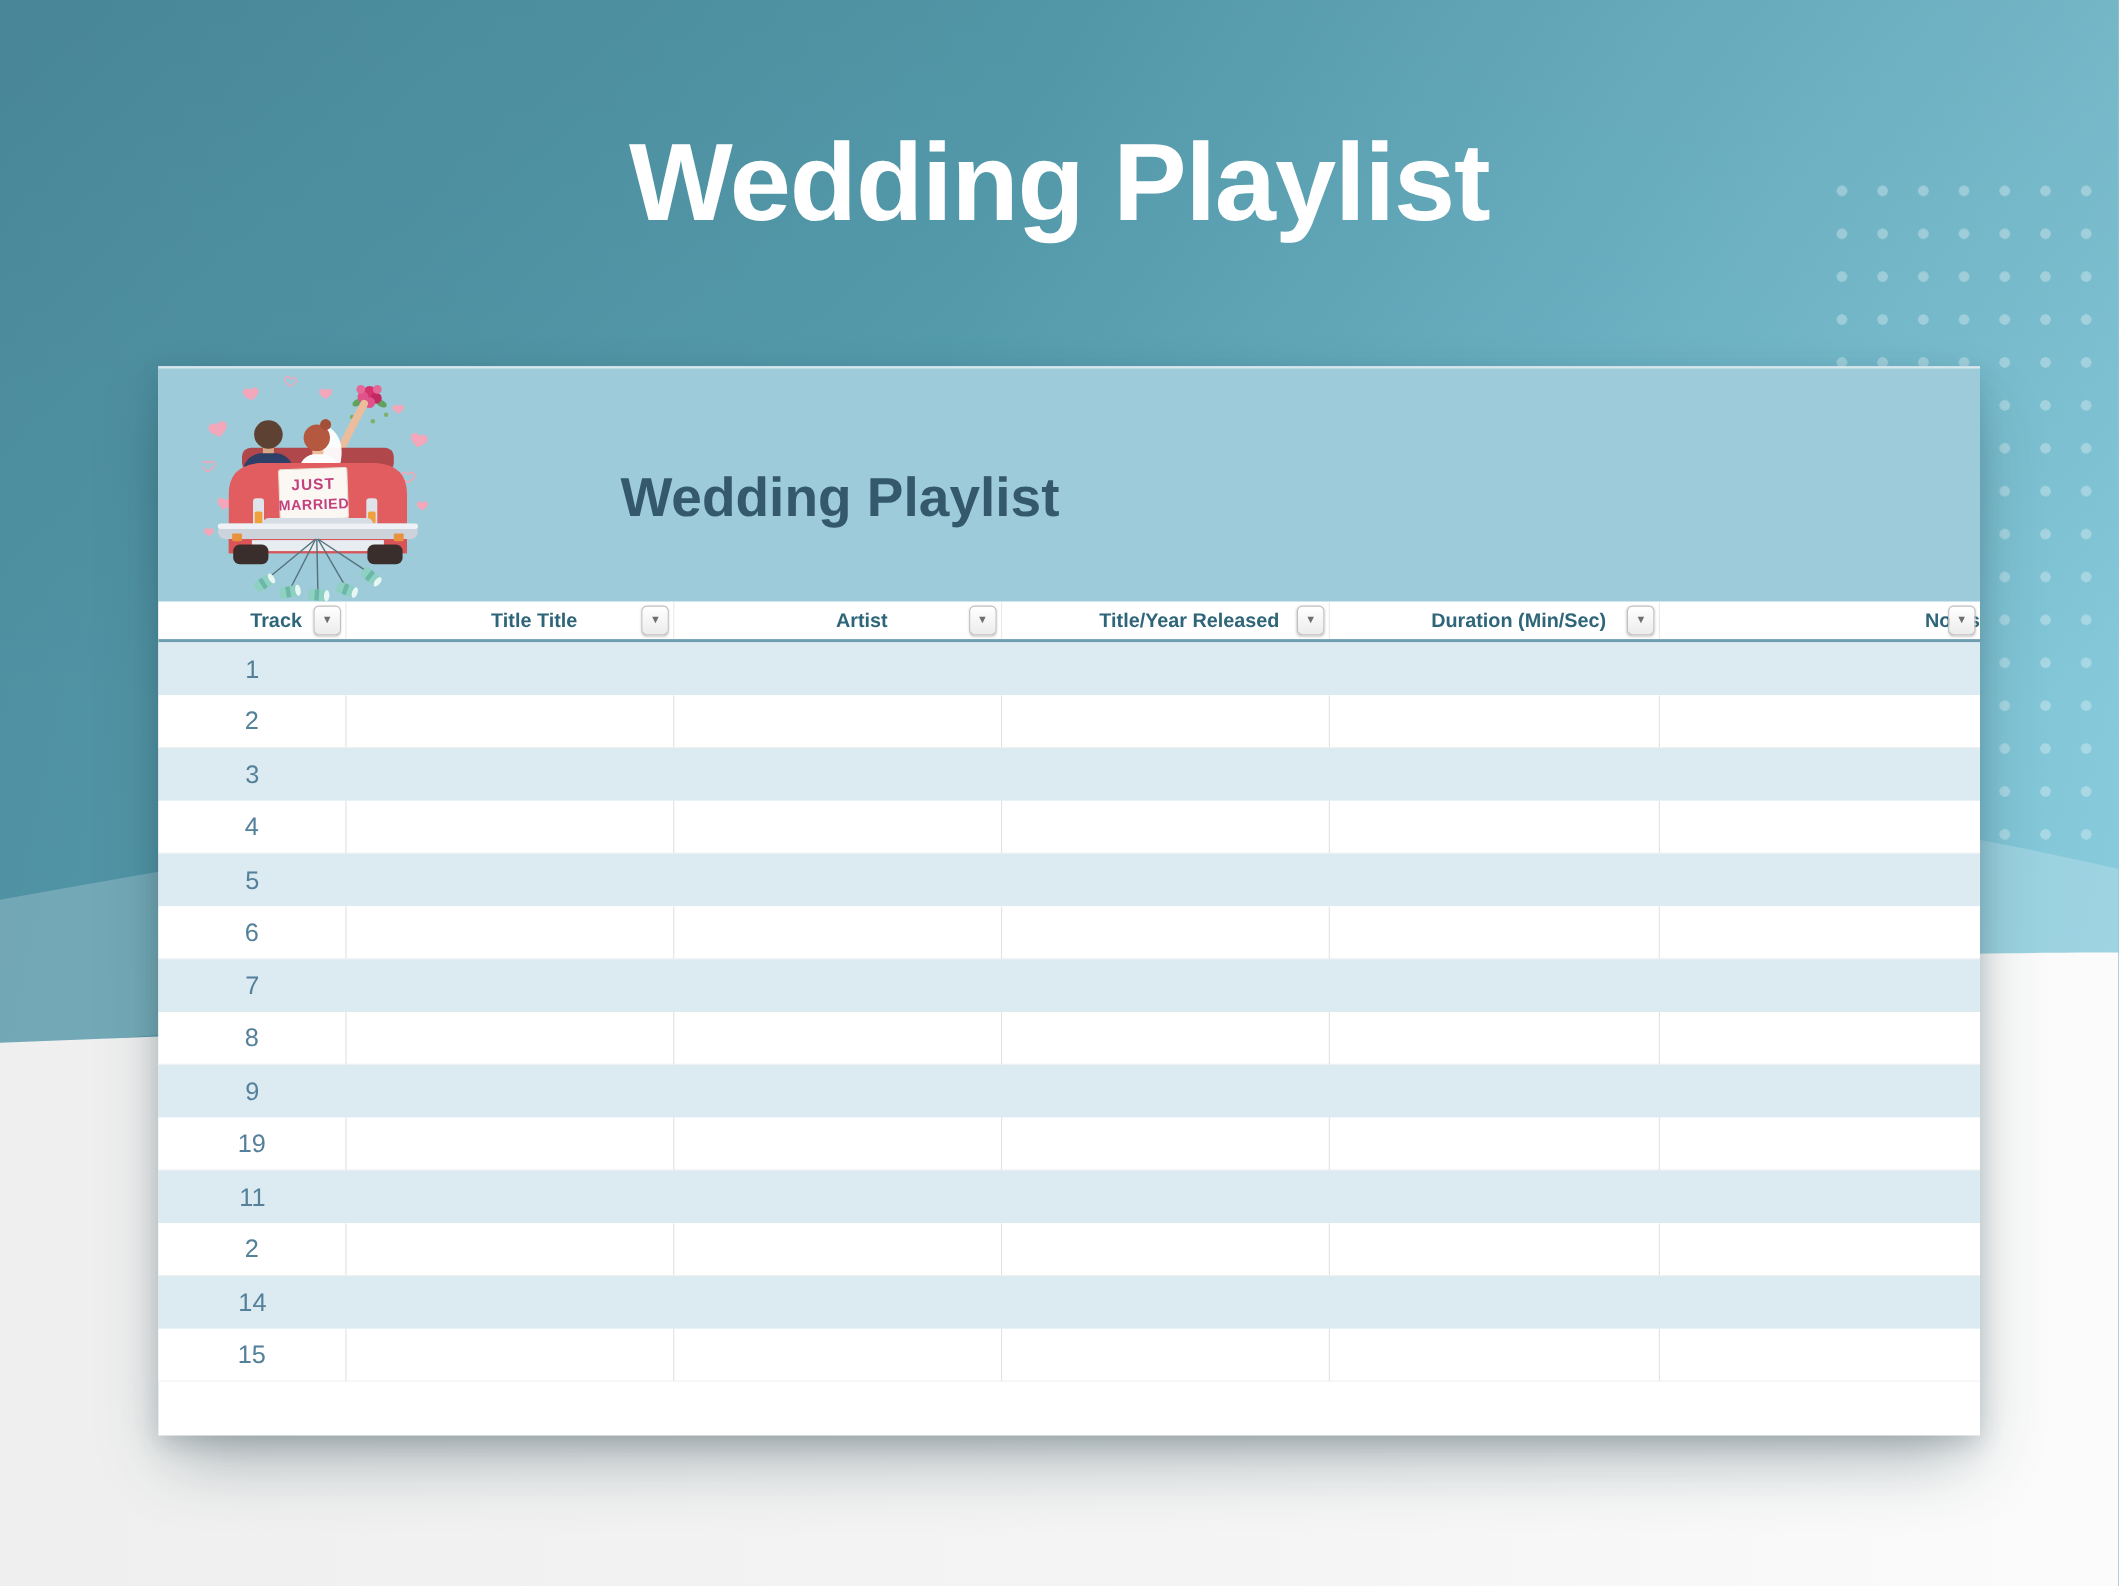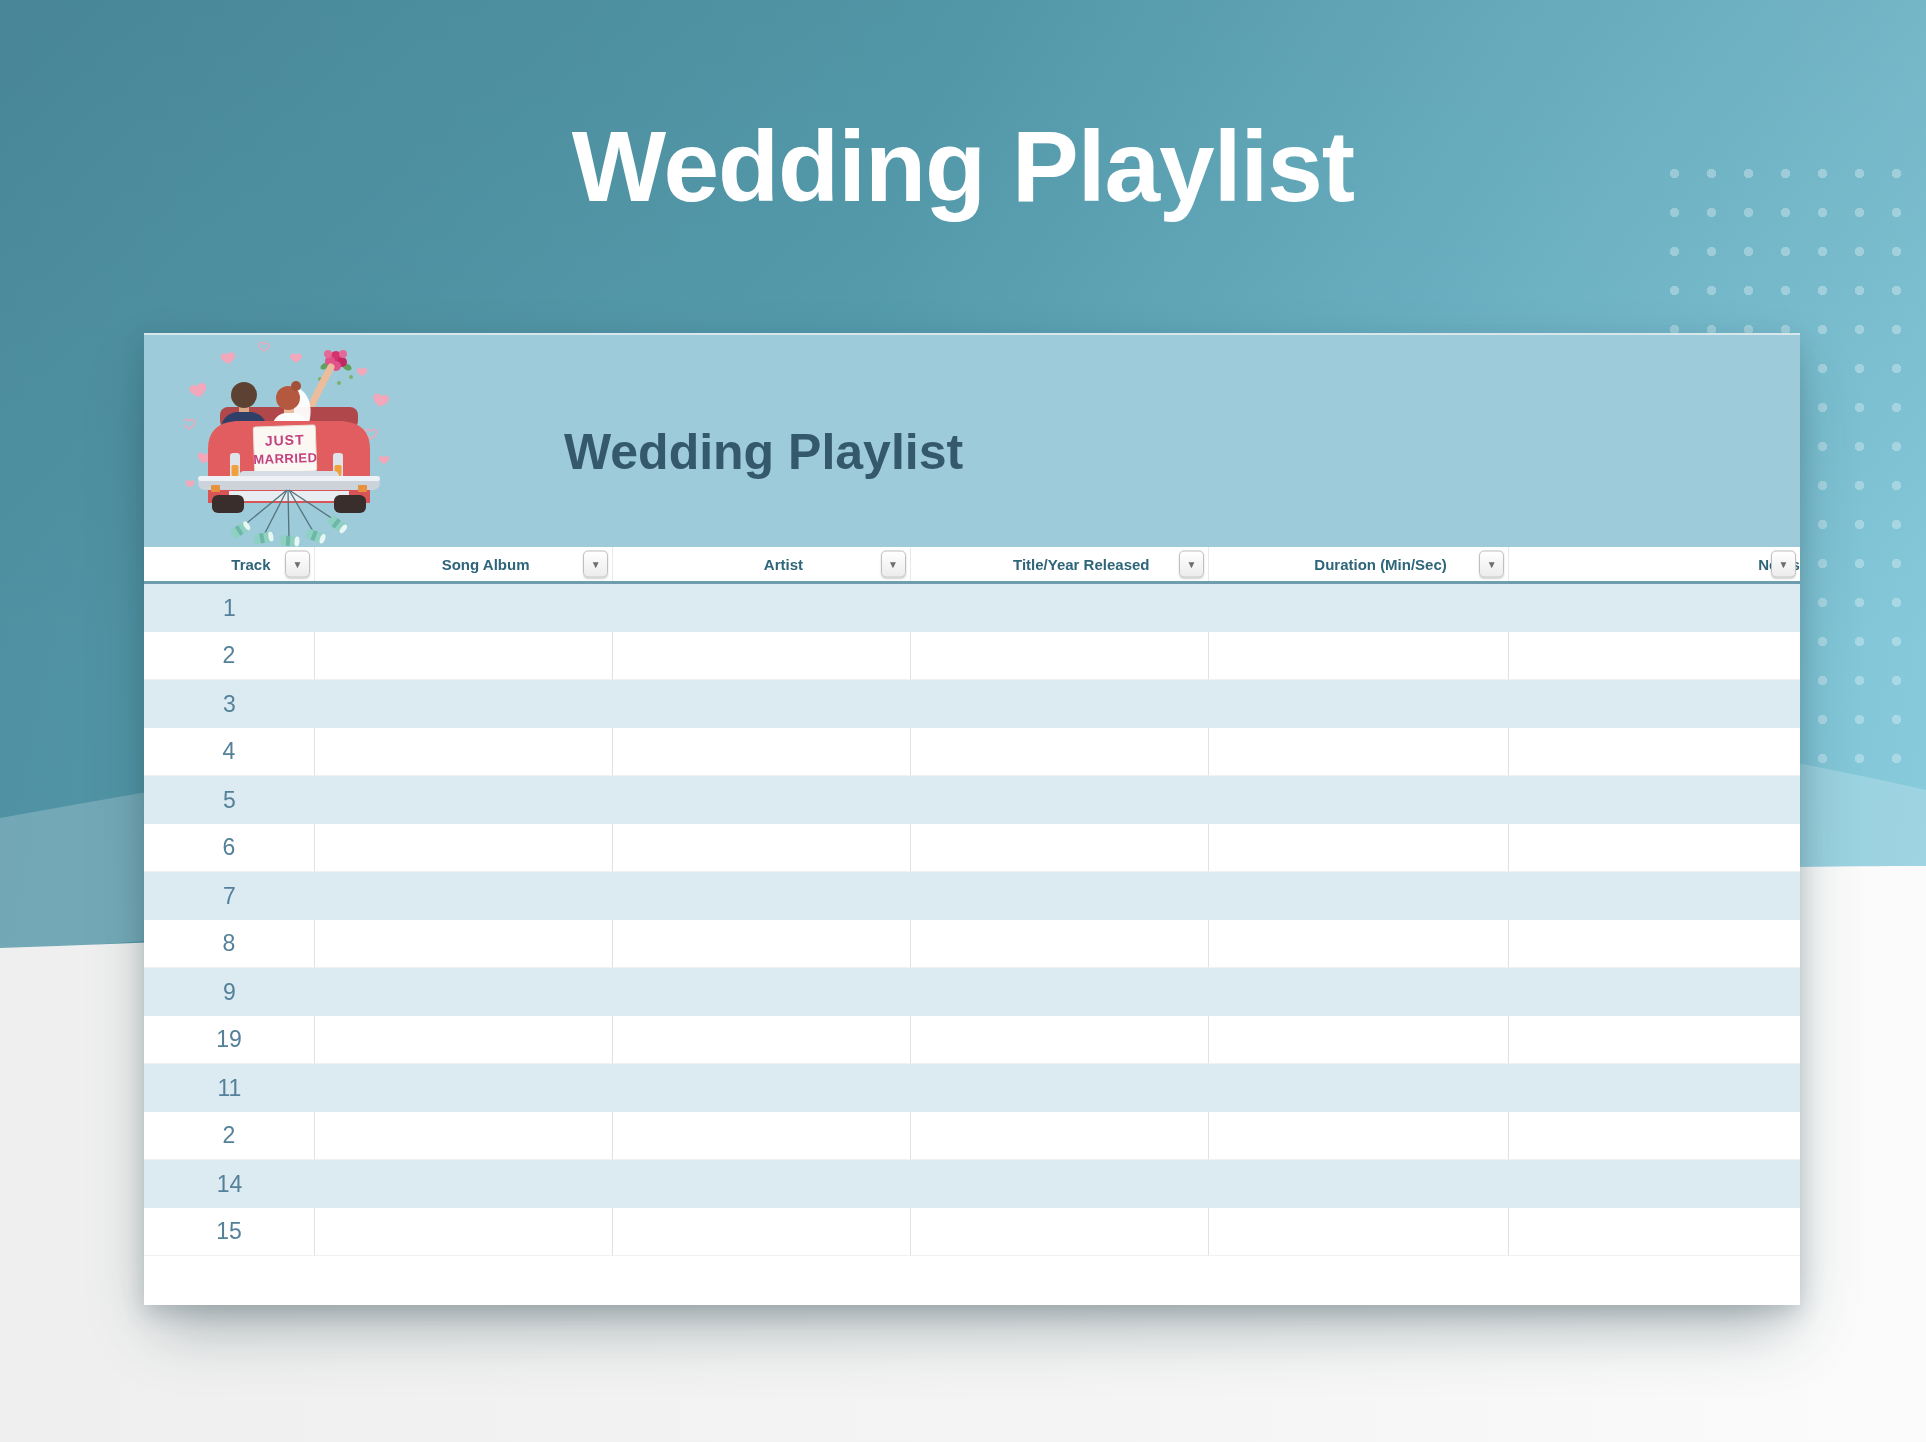--- a/index.html
+++ b/index.html
@@ -59,21 +59,21 @@
     background:#ffffff;
     border-bottom:3px solid #6f9db0;
   }
   .th {
     position:relative;
     display:flex; align-items:center; justify-content:center;
     border-right:1px solid #e9e9e9;
   }
   .th:last-child { border-right:none;justify-content:flex-end; }
   .th-label {
-    font-size:15px; font-weight:bold; color:#2e6579;
+    font-size:18px; font-weight:bold; color:#2e6579;
     white-space:nowrap;
     margin-left:44px;
   }
   .filter-btn {
     position:absolute; right:4px; top:50%; transform:translateY(-50%);
     width:25px; height:27px;
     background:linear-gradient(#ffffff,#ececec);
     border:1px solid #bfbfbf; border-radius:5px;
     box-shadow:0 1px 2px rgba(0,0,0,0.18);
     display:flex; align-items:center; justify-content:center;
@@ -249,21 +249,21 @@
 
   <div class="table">
     <div class="thead">
       <div class="th c0">
         <span class="th-label">Track</span>
         <button class="filter-btn">
           <span class="filter-glyph">▼</span>
         </button>
       </div>
       <div class="th c1">
-        <span class="th-label">Song Album</span>
+        <span class="th-label">Title Title</span>
         <button class="filter-btn">
           <span class="filter-glyph">▼</span>
         </button>
       </div>
       <div class="th c2">
         <span class="th-label">Artist</span>
         <button class="filter-btn">
           <span class="filter-glyph">▼</span>
         </button>
       </div>

